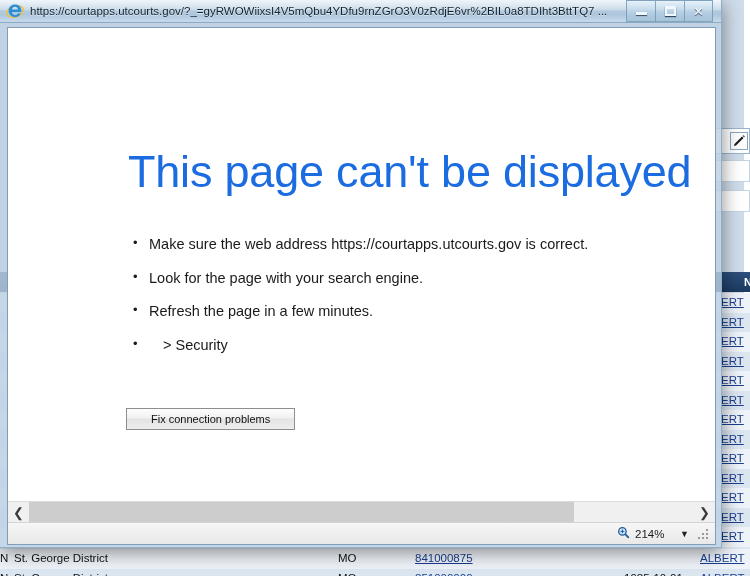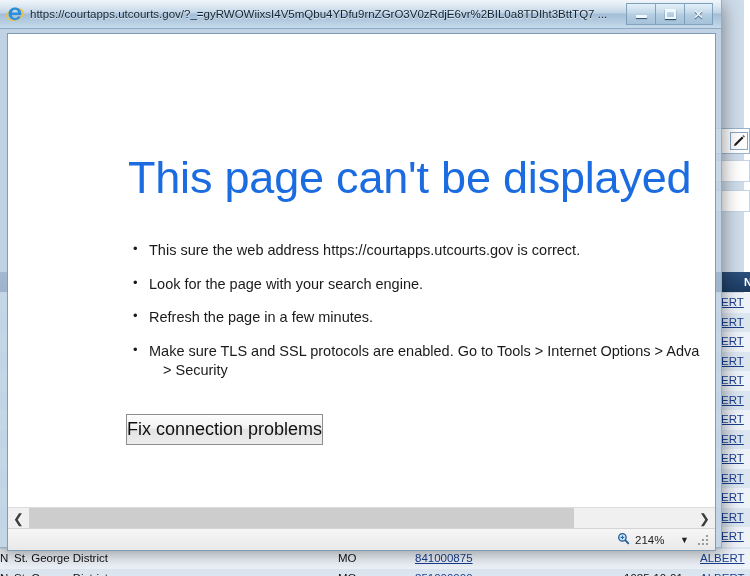--- a/index.html
+++ b/index.html
@@ -109,21 +109,21 @@
     border: 1px solid rgba(140,170,195,0.9);
     border-top: none;
     border-left: none;
     background: rgba(188,208,226,0.82);
     box-shadow: 0 4px 18px rgba(0,0,0,0.45);
   }
 
   
   #titlebar {
     position: relative;
-    height: 29px;
+    height: 23px;
     background:
       linear-gradient(180deg,
         rgba(222,234,245,0.95) 0%,
         rgba(186,208,228,0.93) 45%,
         rgba(160,188,214,0.93) 50%,
         rgba(198,218,235,0.95) 100%);
     border-bottom: 1px solid rgba(120,155,185,0.8);
     display: flex;
     align-items: center;
     padding-left: 6px;
@@ -248,23 +248,23 @@
   #err-list li .cont {
     display: block;
     padding-left: 14px;
   }
 
   #fix-button {
     position: absolute;
     left: 118px;
     top: 380px;
     min-width: 144px;
-    padding: 4px 0;
+    padding: 4px 24px;
     font-family: "Liberation Sans", sans-serif;
-    font-size: 18px;
+    font-size: 11px;
     color: #101010;
     background: linear-gradient(180deg, #fdfdfd 0%, #f1f1f1 45%, #e3e3e3 50%, #ededed 100%);
     border: 1px solid #8e8e8e;
     cursor: pointer;
     text-align: right;
   }
 
   
   #hscroll {
     position: absolute;
@@ -455,24 +455,24 @@
       </span>
     </div>
 
     <div id="content-frame">
 
       <div id="page-canvas">
 
         <h1 id="err-heading">This page can't be displayed</h1>
 
         <ul id="err-list">
-            <li><span>This sure the web address https://courtapps.utcourts.gov is correct.</span></li>
+            <li><span>Make sure the web address https://courtapps.utcourts.gov is correct.</span></li>
             <li><span>Look for the page with your search engine.</span></li>
             <li><span>Refresh the page in a few minutes.</span></li>
-            <li class="wrap"><span>Make sure TLS and SSL protocols are enabled. Go to Tools &gt; Internet Options &gt; Adva</span><span class="cont">&gt; Security</span></li>
+            <li class="wrap"><span class="cont">&gt; Security</span></li>
           </ul>
 
         <button id="fix-button">Fix connection problems</button>
       </div>
 
       <div id="hscroll">
         <span class="sb-arrow">❮</span>
         <span id="sb-track">
           <span id="sb-thumb"></span>
         </span>

